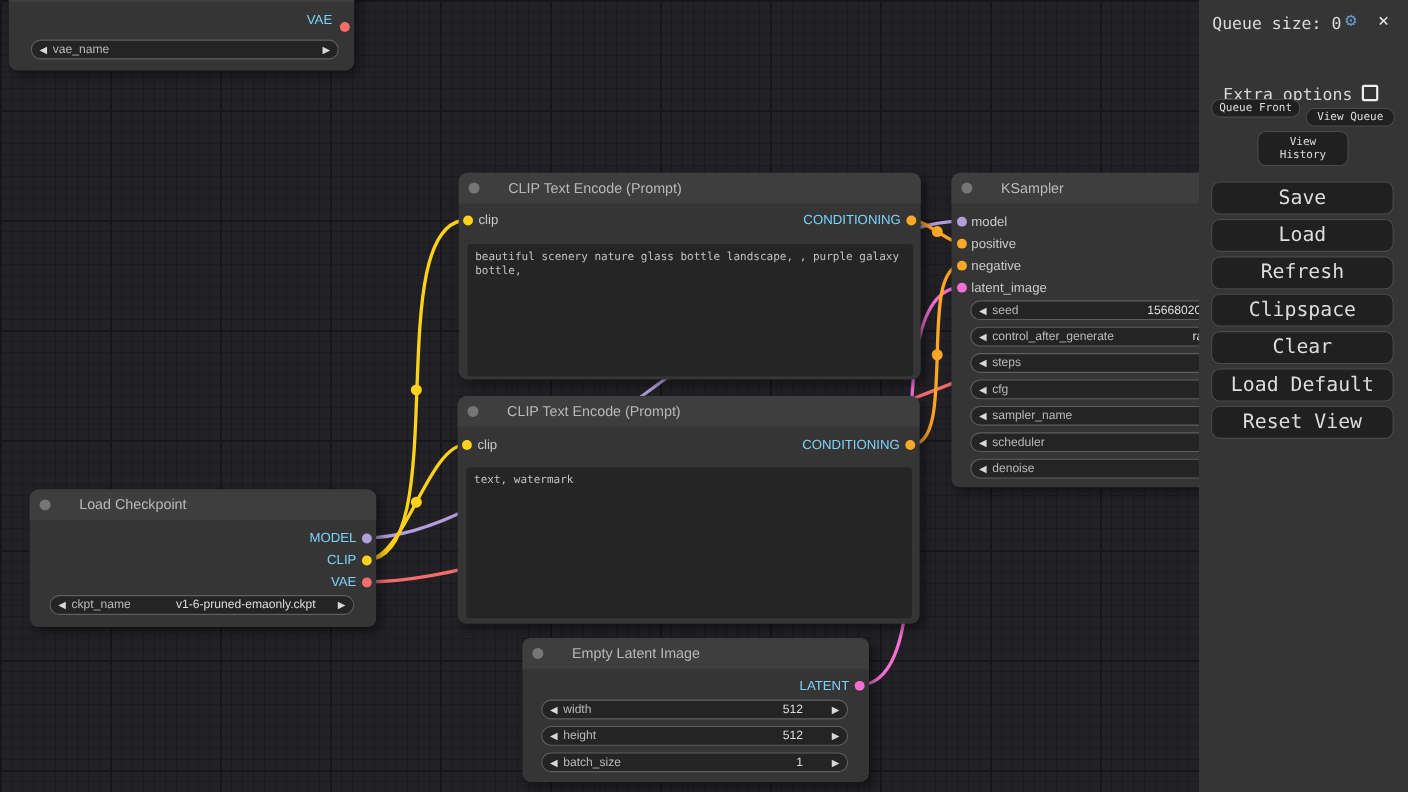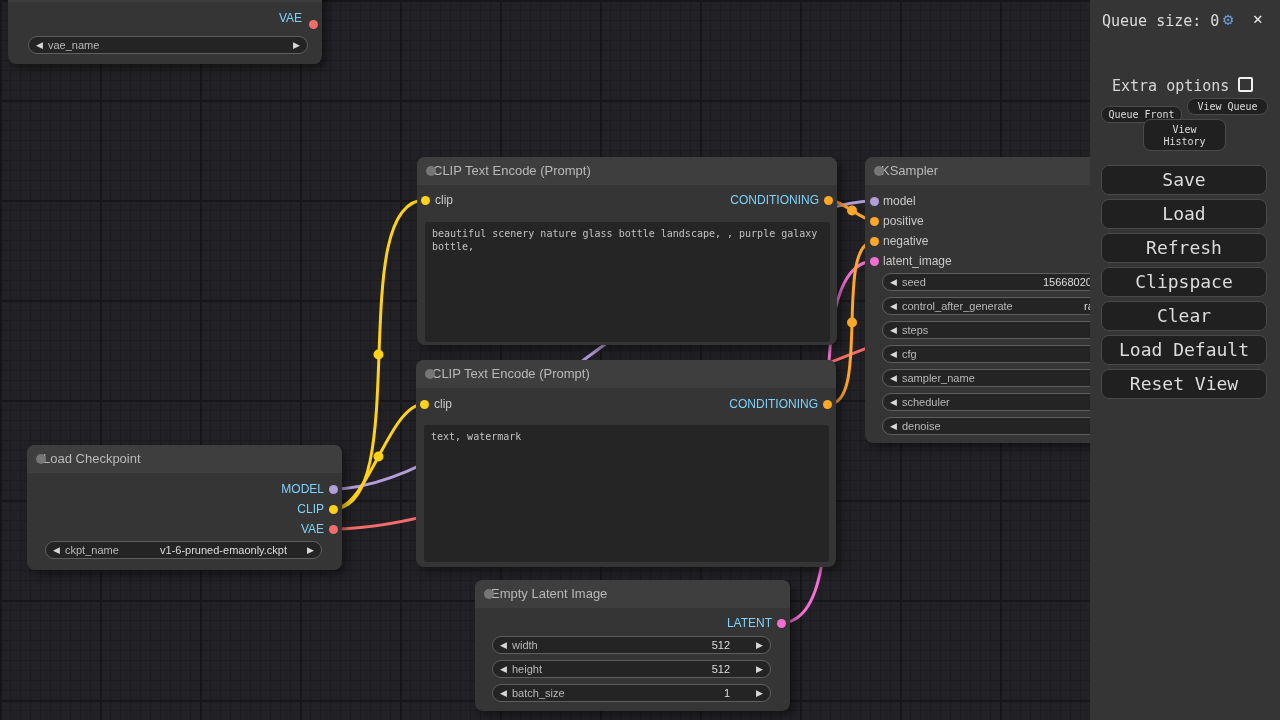--- a/index.html
+++ b/index.html
@@ -9,21 +9,21 @@
       linear-gradient(#17171a 2px, transparent 2px),
       linear-gradient(90deg,#17171a 2px, transparent 2px),
       linear-gradient(#1c1c20 1px, transparent 1px),
       linear-gradient(90deg,#1c1c20 1px, transparent 1px);
     background-size:100px 100px,100px 100px,10px 10px,10px 10px;
     font-family:"Liberation Sans",sans-serif;}
   #links{position:absolute;left:0;top:0;z-index:1;}
   .node{position:absolute;background:#353535;border-radius:8px;
     box-shadow:4px 4px 10px rgba(0,0,0,.45);z-index:2;}
   .node-title{position:relative;height:28px;background:#3e3e3e;border-radius:8px 8px 0 0;
-    color:#b9b9b9;font-size:13px;line-height:28px;padding-left:16px;white-space:nowrap;overflow:hidden;}
+    color:#b9b9b9;font-size:13px;line-height:28px;padding-left:45px;white-space:nowrap;overflow:hidden;}
   .title-dot{position:absolute;left:9px;top:9px;width:10px;height:10px;border-radius:50%;background:#767676;}
   .slot-dot{position:absolute;width:9px;height:9px;border-radius:50%;}
   .in-label{position:absolute;left:18px;height:14px;line-height:14px;font-size:12px;color:#c9c9c9;white-space:nowrap;}
   .out-label{position:absolute;right:18px;height:14px;line-height:14px;font-size:12px;color:#7dd3fc;white-space:nowrap;}
   .widget{position:absolute;height:18px;background:#242424;border:1px solid #5e5e5e;border-radius:10px;
     font-size:11px;color:#c9c9c9;box-sizing:border-box;overflow:hidden;}
   .w-arrow-l{position:absolute;left:7px;top:0;line-height:16px;font-size:9px;color:#d8d8d8;}
   .w-arrow-r{position:absolute;right:7px;top:0;line-height:16px;font-size:9px;color:#d8d8d8;}
   .w-label{position:absolute;left:19px;top:0;line-height:16px;color:#b9b9b9;white-space:nowrap;}
   .w-value{position:absolute;right:19px;top:0;line-height:16px;color:#dedede;white-space:nowrap;}
@@ -176,21 +176,21 @@
 
   <div class="sidebar">
     <span class="queue-size">Queue size: 0</span>
     <span class="gear">⚙</span>
     <span class="close-x">✕</span>
 
 
     <span class="extra-label">Extra options</span>
     <span class="checkbox"></span>
 
-    <div class="sb-btn" style="left:11px;top:106px;width:81px;height:17px;font-size:10px;line-height:15px;">Queue Front</div>
+    <div class="sb-btn" style="left:11px;top:90px;width:81px;height:17px;font-size:10px;line-height:15px;">Queue Front</div>
     <div class="sb-btn" style="left:97px;top:98px;width:81px;height:17px;font-size:10px;line-height:15px;">View Queue</div>
 
     <div class="sb-btn" style="left:53px;top:119px;width:83px;height:32px;font-size:10px;line-height:12px;padding-top:4px;">
       <div>View</div>
       <div>History</div>
     </div>
 
     <div class="sb-btn" style="left:11px;top:165px;width:166px;height:30px;font-size:18px;line-height:28px;">Save</div>
     <div class="sb-btn" style="left:11px;top:199px;width:166px;height:30px;font-size:18px;line-height:28px;">Load</div>
     <div class="sb-btn" style="left:11px;top:233px;width:166px;height:30px;font-size:18px;line-height:28px;">Refresh</div>

